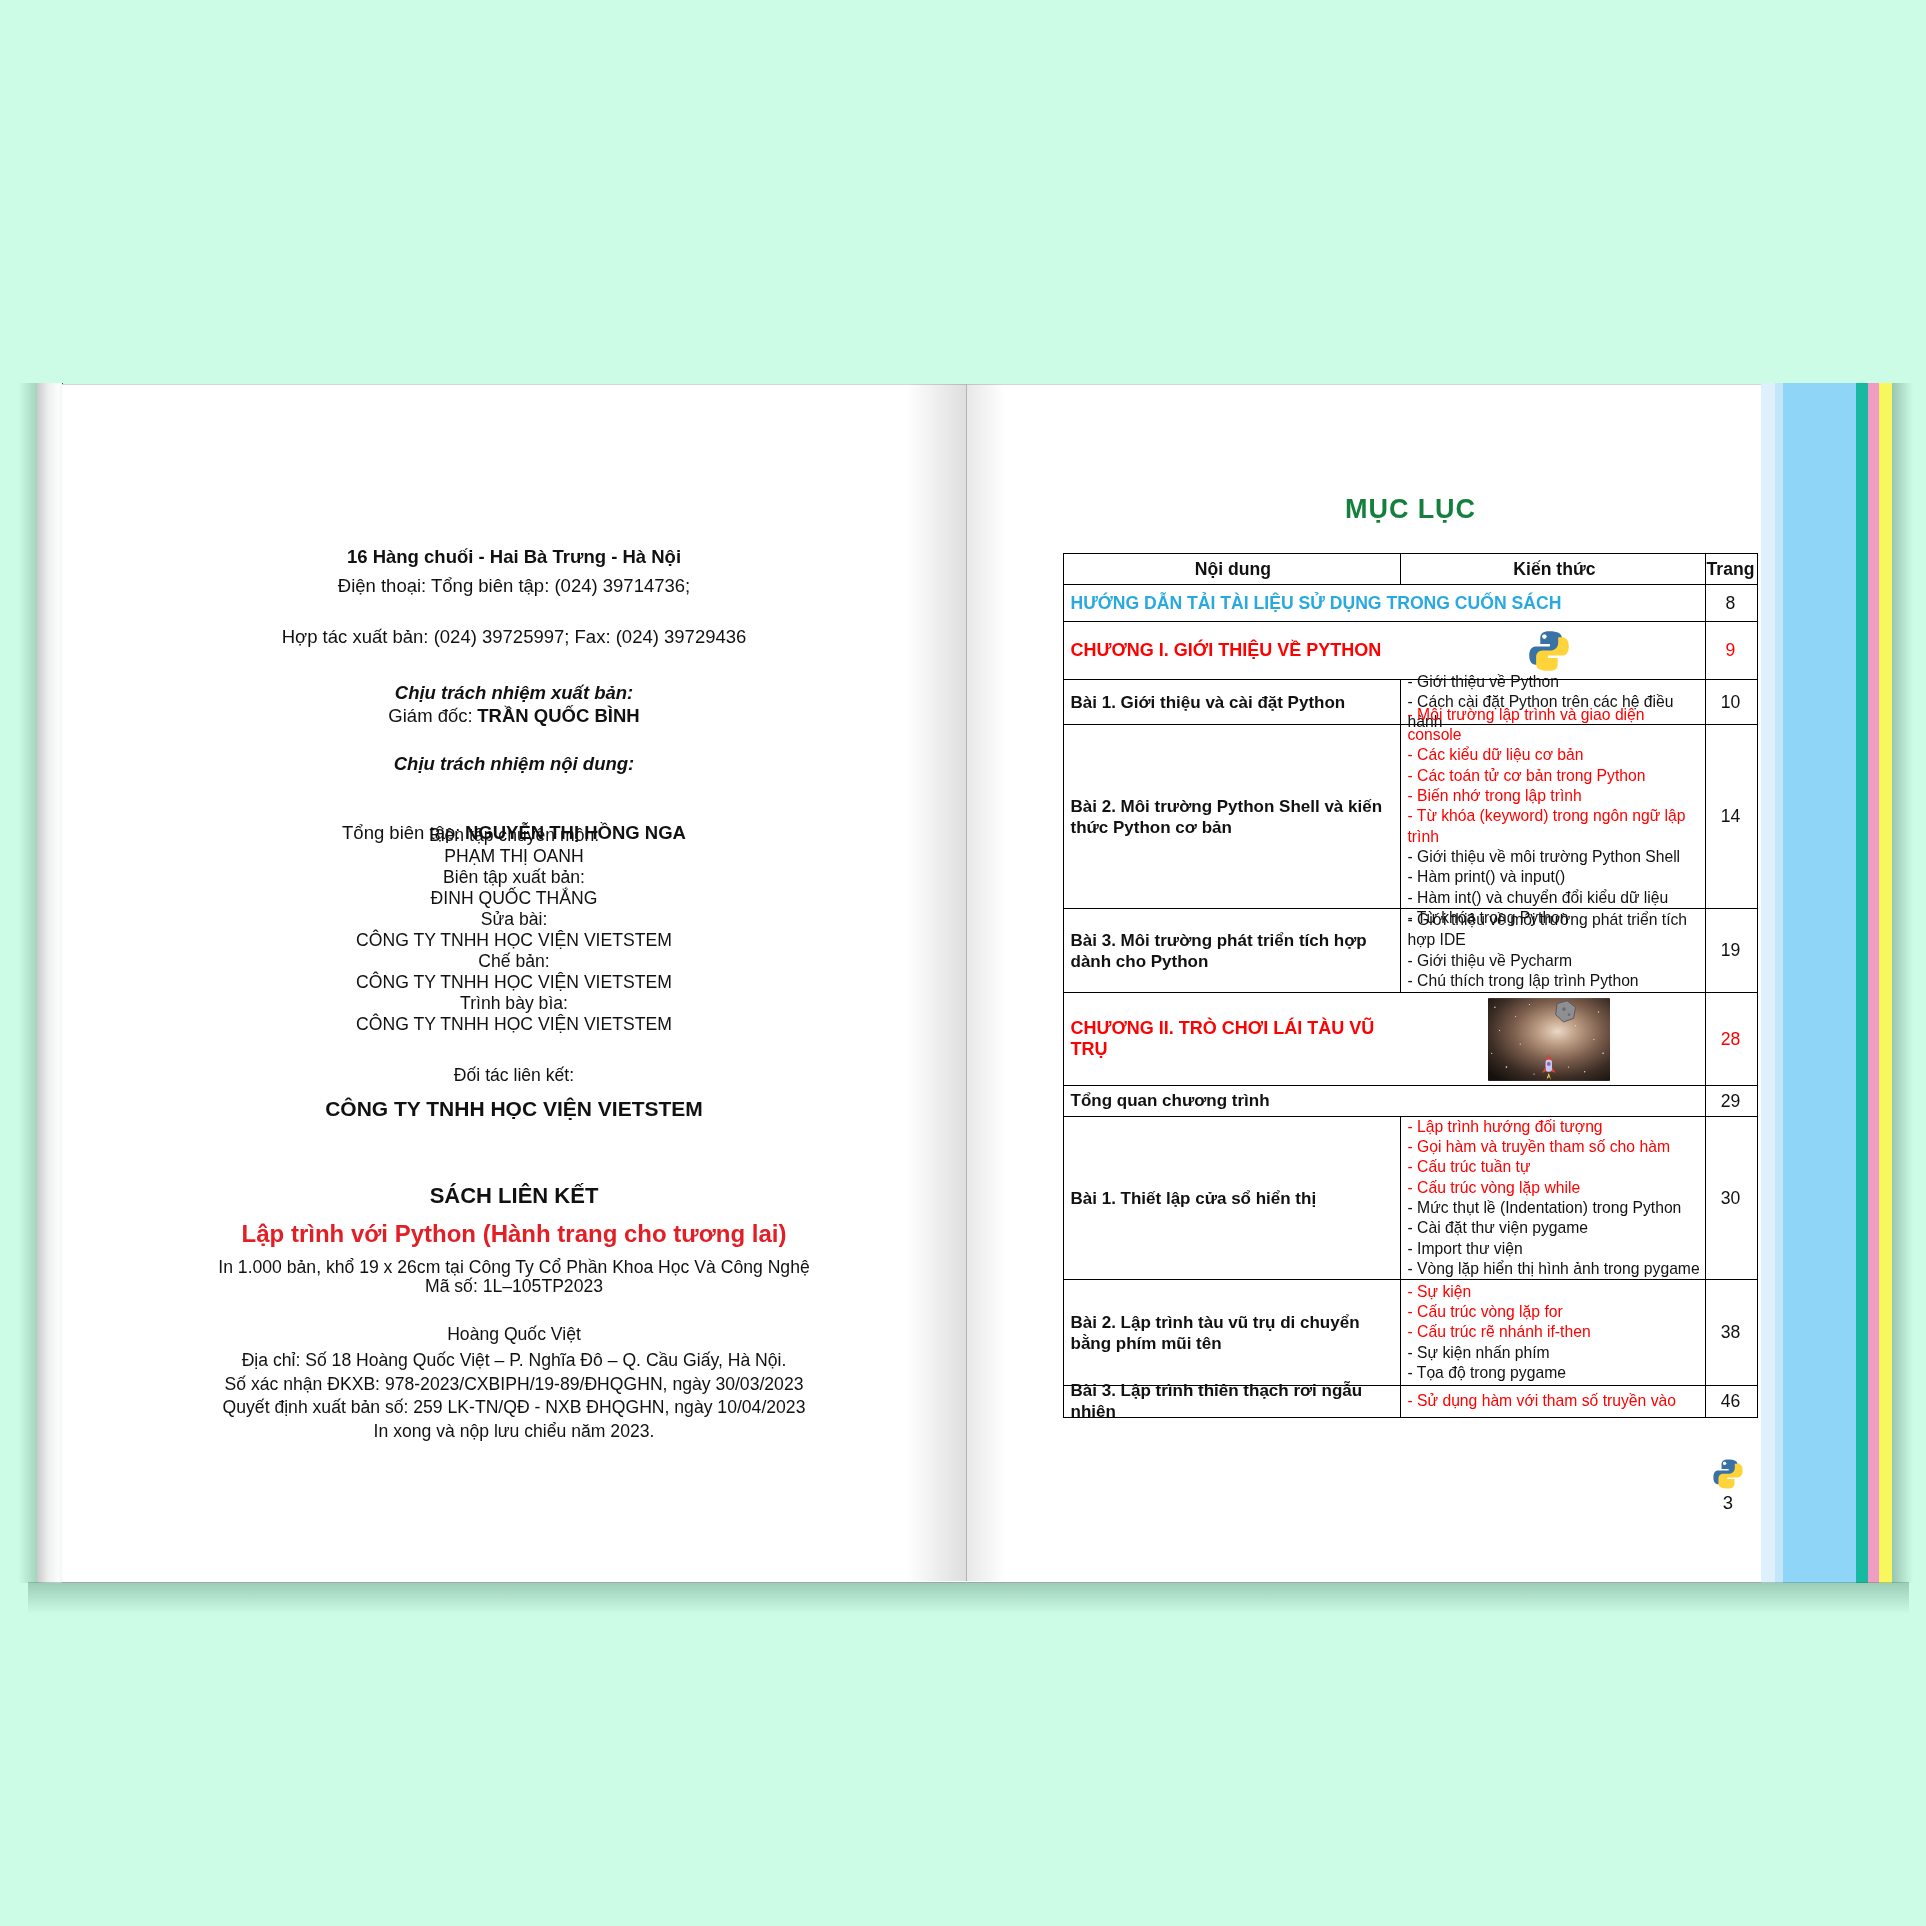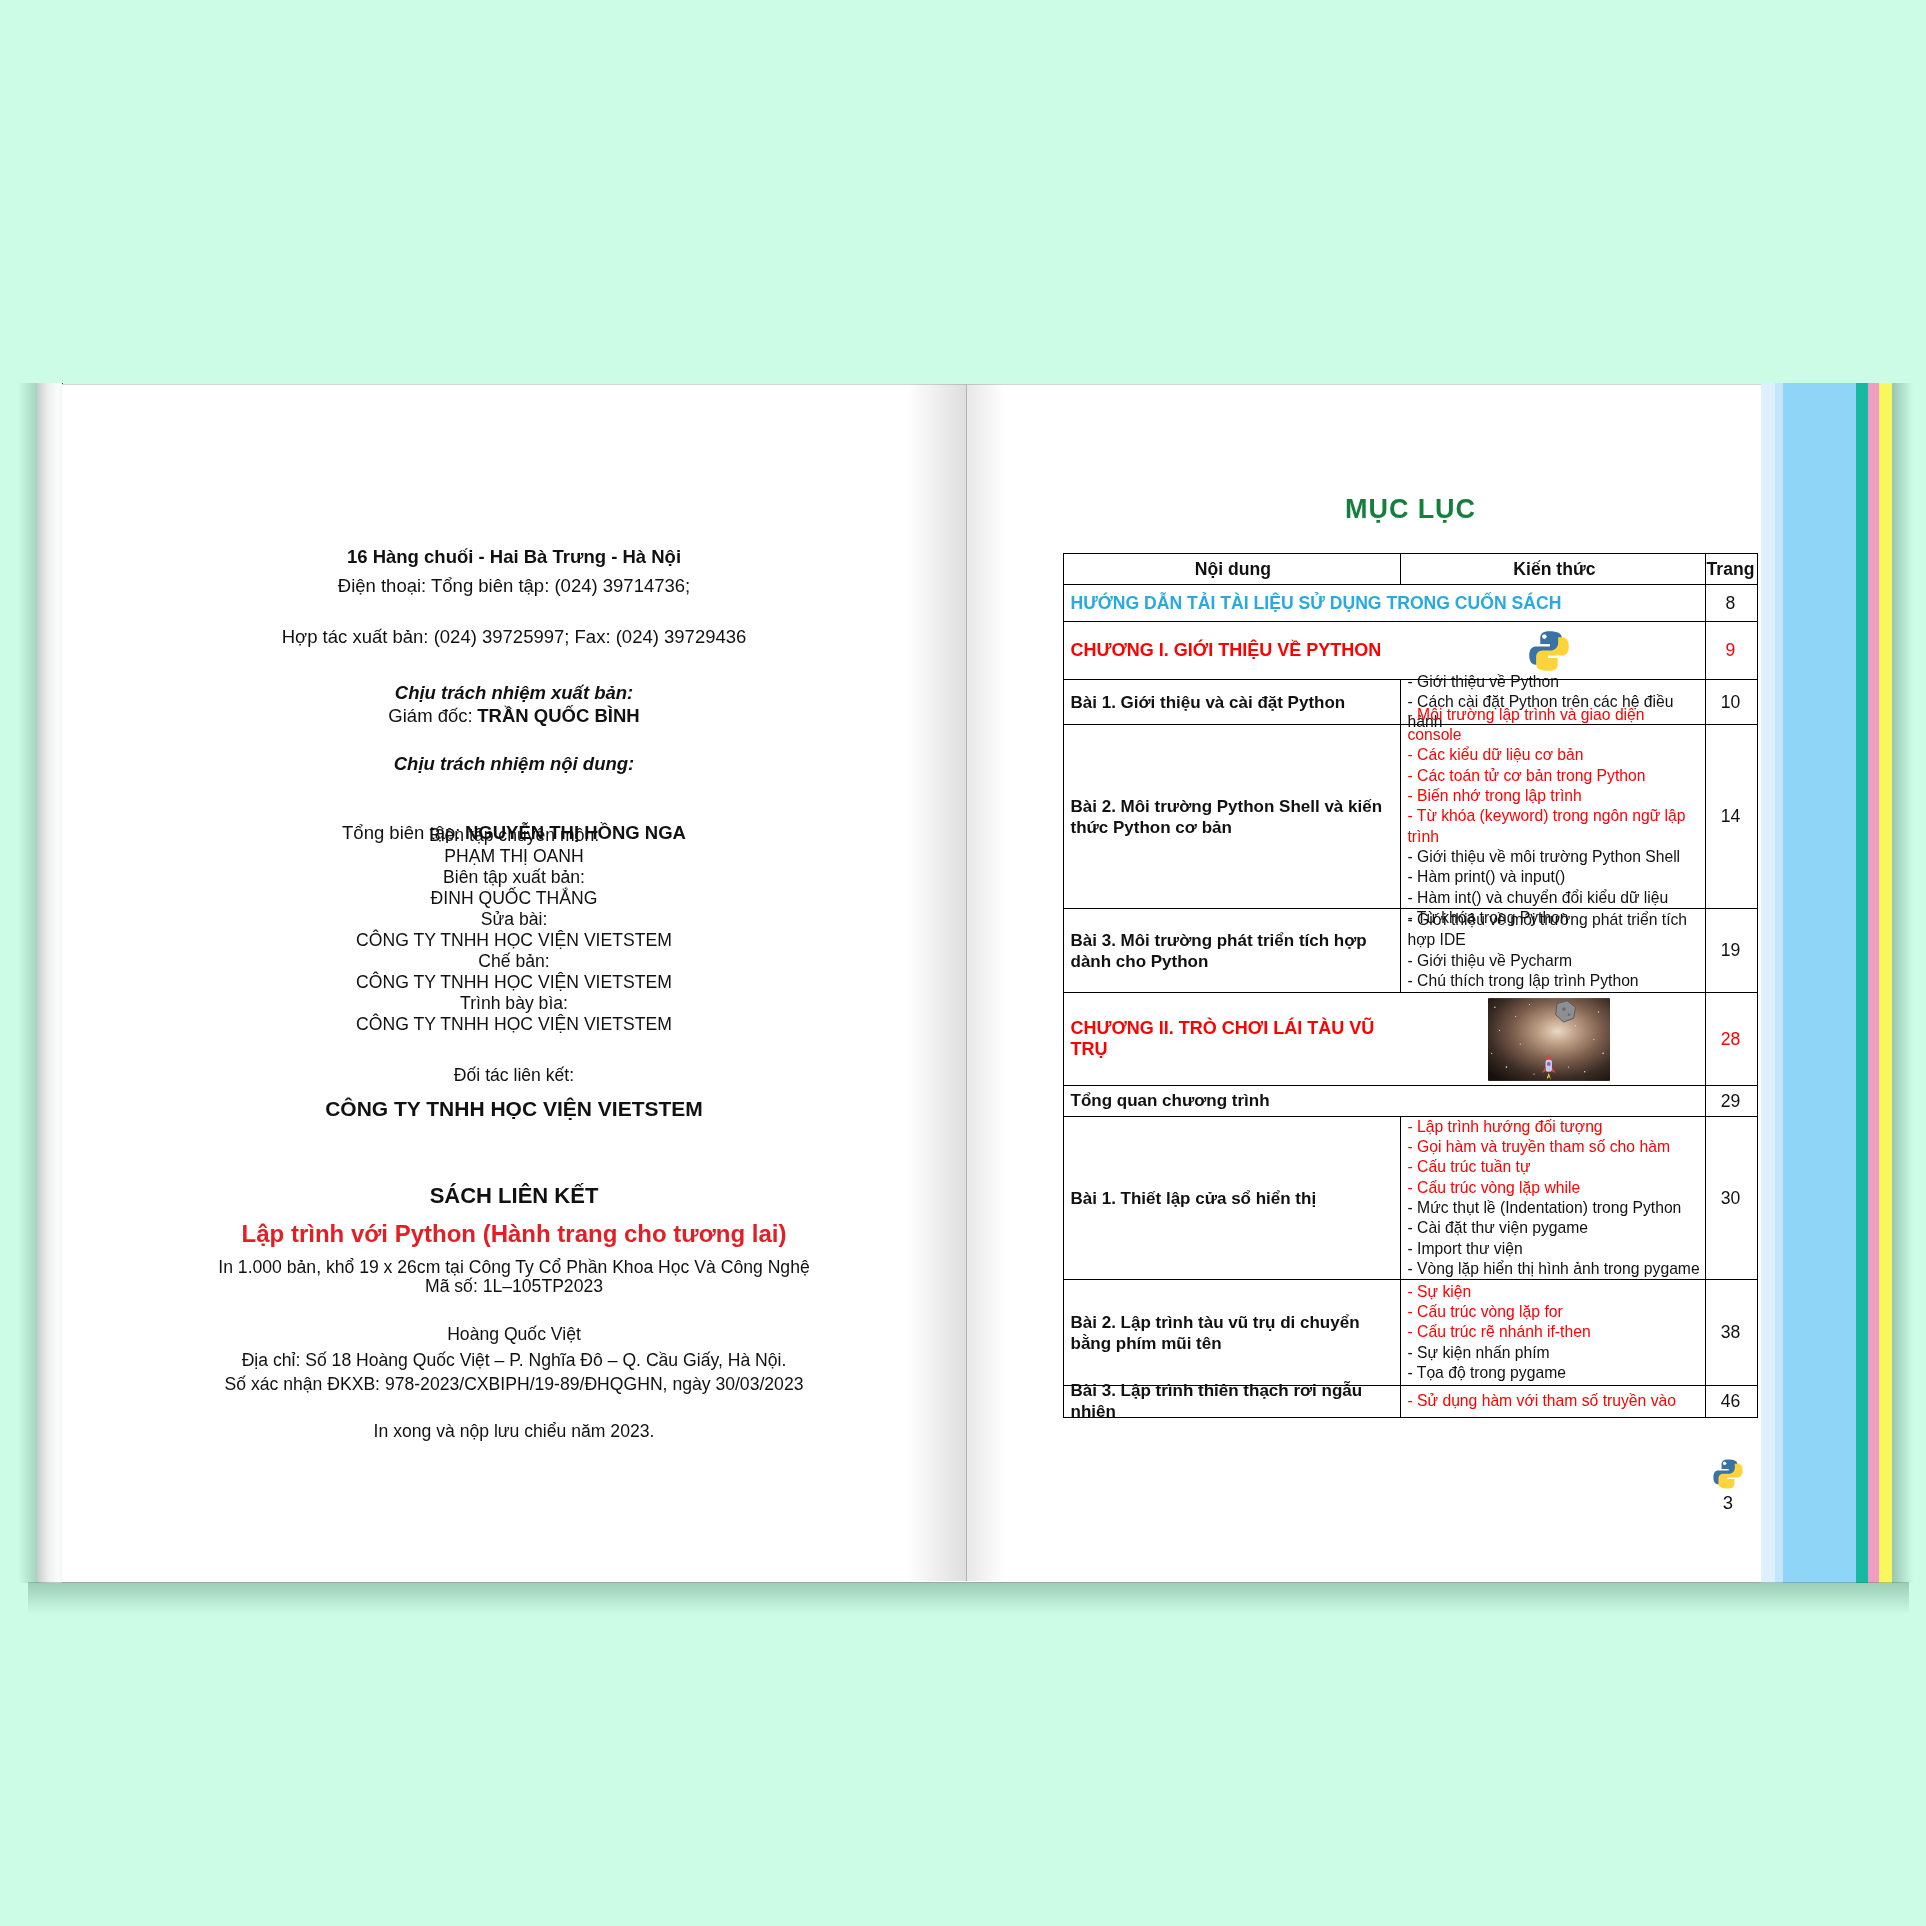--- a/index.html
+++ b/index.html
@@ -121,20 +121,21 @@
   <div class="pline b" style="top:1095px;font-size:21px;line-height:28px;">CÔNG TY TNHH HỌC VIỆN VIETSTEM</div>
 
   <div class="pline b" style="top:1182px;font-size:22px;line-height:28px;">SÁCH LIÊN KẾT</div>
   <div class="pline b red-text" style="top:1219px;font-size:24px;line-height:30px;">Lập trình với Python (Hành trang cho tương lai)</div>
 
   <div class="pline" style="top:1276px;">Mã số: 1L–105TP2023</div>
   <div class="pline" style="top:1257px;">In 1.000 bản, khổ 19 x 26cm tại Công Ty Cổ Phần Khoa Học Và Công Nghệ</div>
   <div class="pline" style="top:1324px;">Hoàng Quốc Việt</div>
   <div class="pline" style="top:1350px;">Địa chỉ: Số 18 Hoàng Quốc Việt – P. Nghĩa Đô – Q. Cầu Giấy, Hà Nội.</div>
   <div class="pline" style="top:1374px;">Số xác nhận ĐKXB: 978-2023/CXBIPH/19-89/ĐHQGHN, ngày 30/03/2023</div>
+  <div class="pline" style="top:1397px;">Quyết định xuất bản số: 259 LK-TN/QĐ - NXB ĐHQGHN, ngày 10/04/2023</div>
   <div class="pline" style="top:1421px;">In xong và nộp lưu chiểu năm 2023.</div>
 
   <div id="toc-title">MỤC LỤC</div>
 
   <div id="toc-table">
 
     <div class="trow" style="height:31px;">
       <div class="tcell c1 hdr">Nội dung</div>
       <div class="tcell c2 hdr">Kiến thức</div>
       <div class="tcell c3 hdr">Trang</div>

